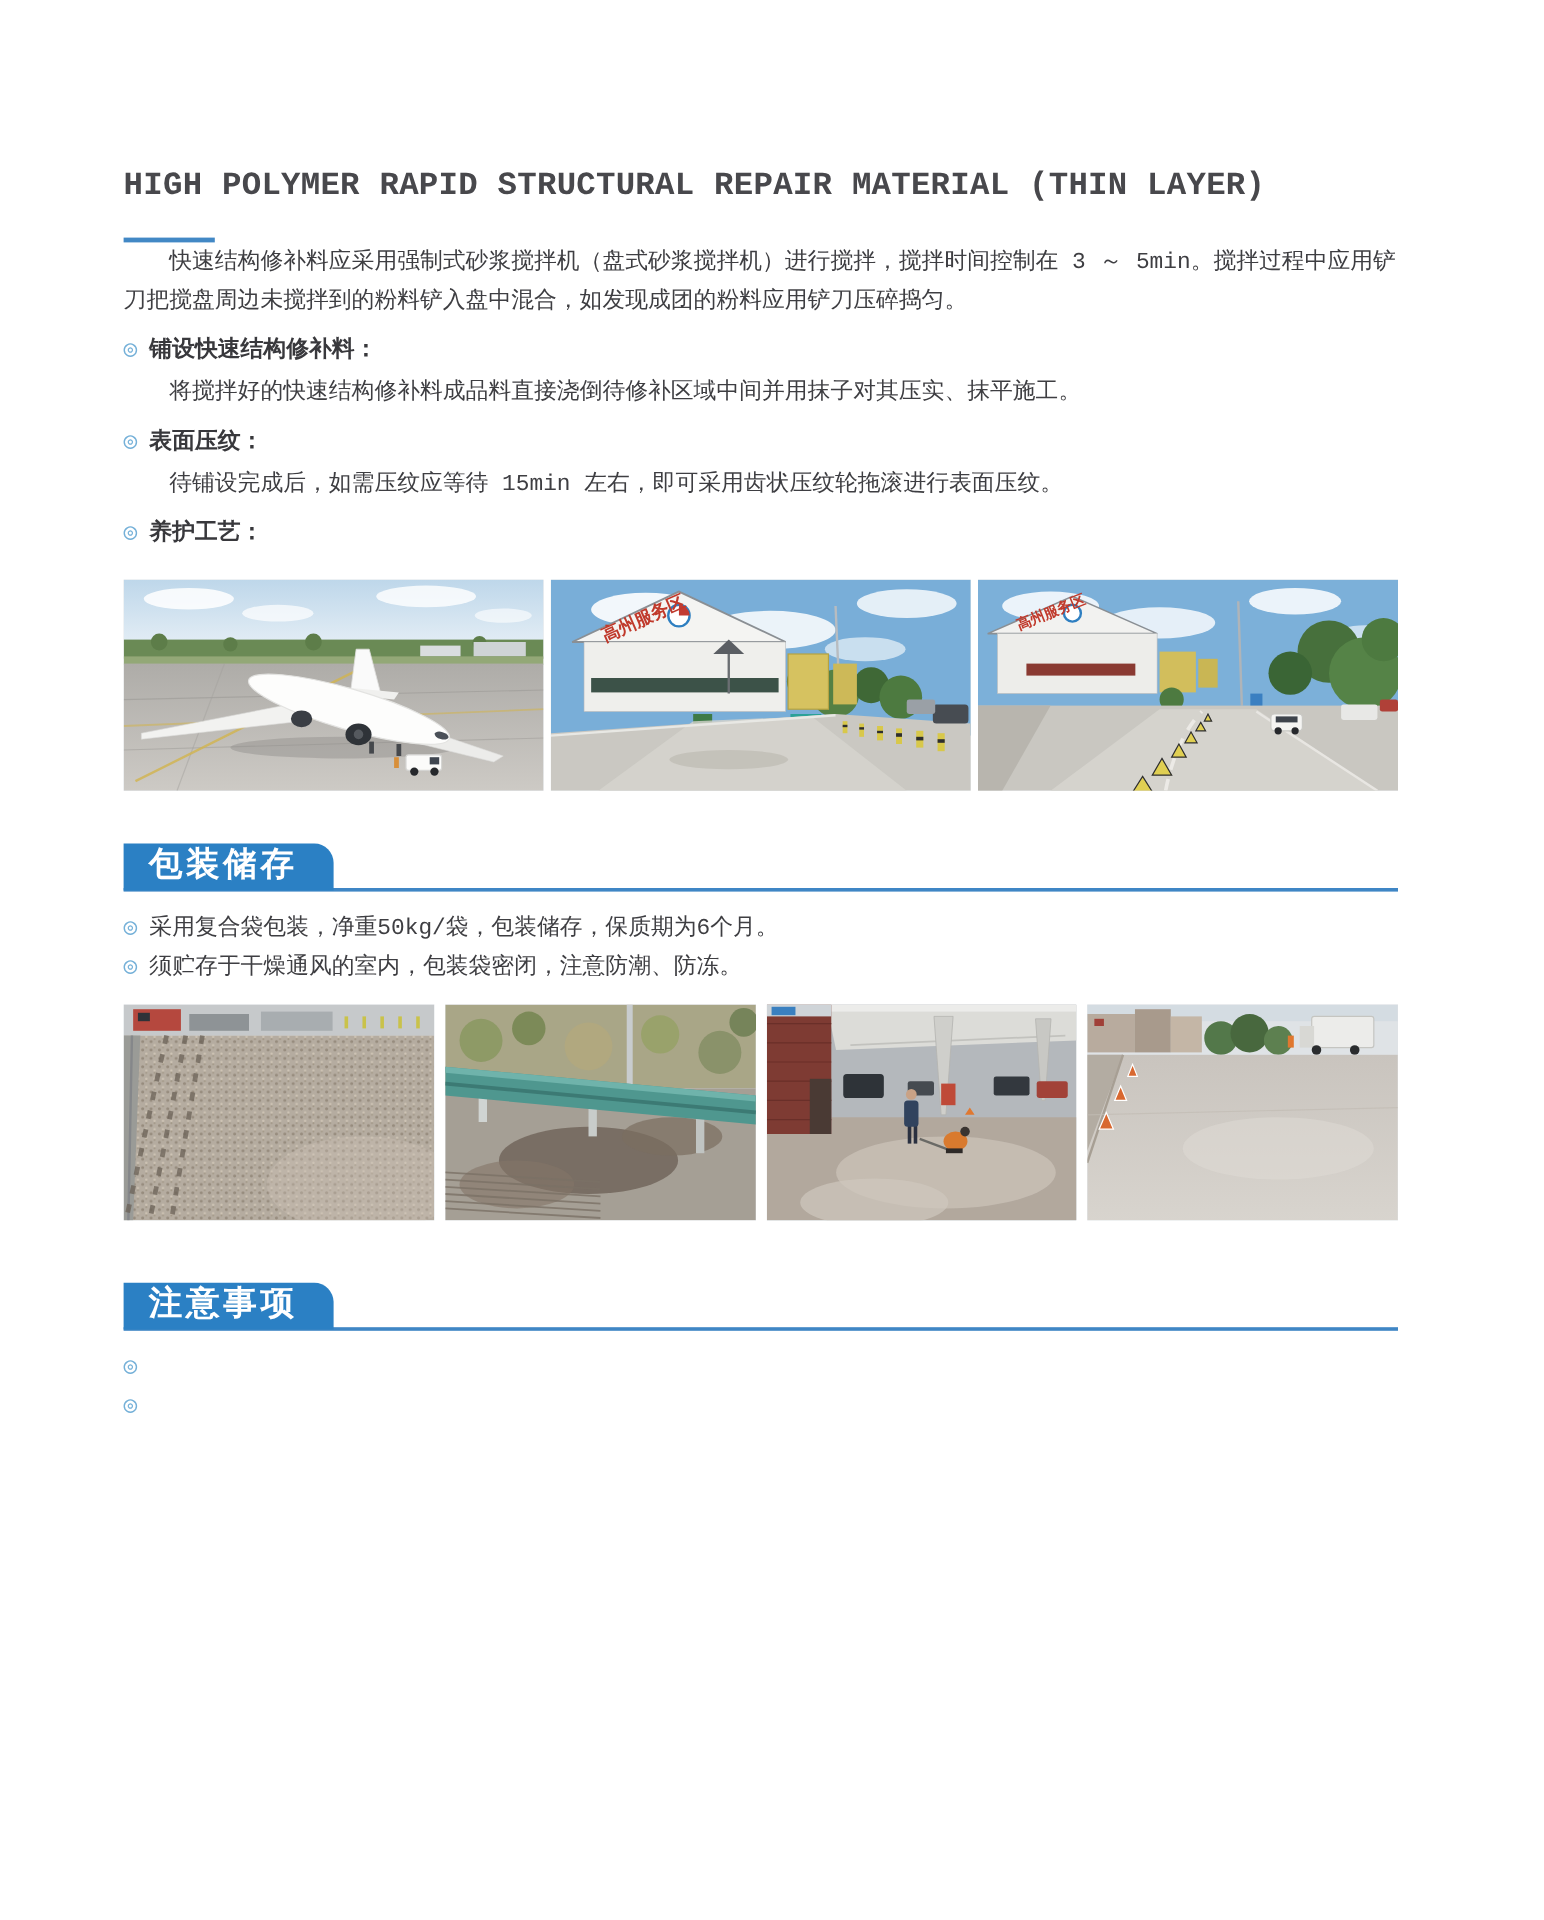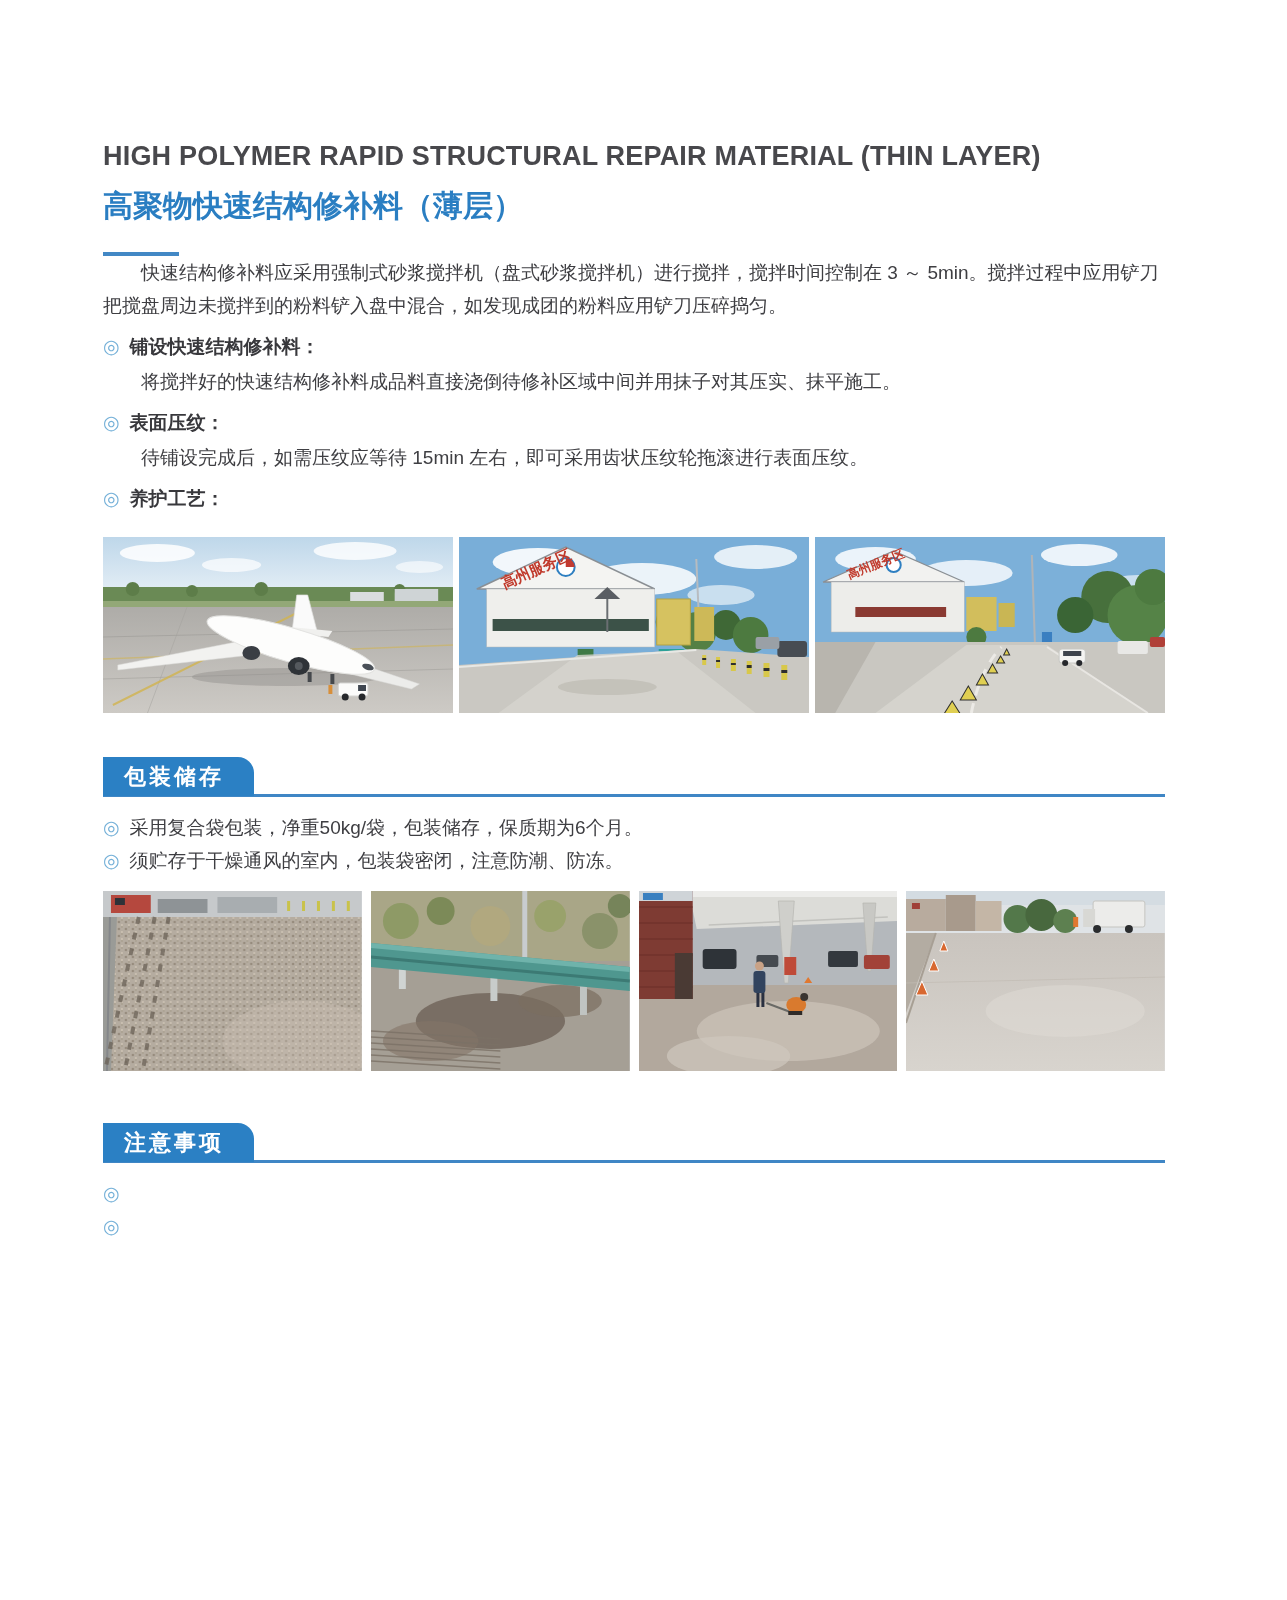--- a/index.html
+++ b/index.html
@@ -1,18 +1,18 @@
 <!DOCTYPE html>
 <html><head>
 <meta charset="utf-8">
 <style>
   html,body{margin:0;padding:0;background:#ffffff;}
   .page{
     position:relative;width:1287px;height:1296px;background:#ffffff;overflow:hidden;
-    font-family:Liberation Sans, sans-serif;color:#3e3e42;
+    font-family:Liberation Mono, monospace;color:#3e3e42;
   }
   .c{width:1062px;margin-left:103px;}
   
   .hdr{padding-top:140px;}
   .title-en{margin:0;font-size:27px;font-weight:700;color:#48484c;letter-spacing:.2px;line-height:32px;}
   .title-zh{margin:14px 0 0;font-size:30px;font-weight:700;color:#2a7ec2;line-height:40px;}
   .title-underline{width:76px;height:4px;background:#4288c5;margin-top:26px;}
   
   .intro{font-size:19px;line-height:33px;}
   .lead{margin:0;text-indent:2em;}
@@ -22,40 +22,39 @@
   
   .photo-row{display:flex;gap:6px;margin-top:22px;}
   .photo-row.row2{gap:9px;margin-top:14px;}
   .photo{flex:1 1 0;height:176px;overflow:hidden;background:#dfe3e6;}
   .photo-row.row2 .photo{height:180px;}
   .photo svg{display:block;width:100%;height:100%;}
   
   .section-head{margin-top:44px;}
   .section-head.second{margin-top:52px;}
   .tab{display:inline-block;position:relative;z-index:1;background:#2b80c4;color:#fff;
-       font-size:22px;font-weight:700;letter-spacing:3px;padding:7px 30px 7px 21px;
+       font-size:28px;font-weight:700;letter-spacing:3px;padding:7px 30px 7px 21px;
        border-radius:0 16px 0 0;line-height:25px;}
   .rule{height:3px;background:#3f86c5;margin-top:-2px;}
   
   .sec-bullets{margin-top:14px;font-size:19px;}
   .sec-bullet{display:flex;align-items:baseline;gap:10px;line-height:33px;}
   
   .wm{position:absolute;pointer-events:none;}
   .wm svg{display:block;}
   .footer-bar{position:absolute;left:255px;top:1592px;width:850px;height:8px;background:#c6c6c8;}
 </style>
 </head>
 <body>
 
 <div class="page">
   <div class="c">
 
     <header class="hdr">
       <h1 class="title-en">HIGH POLYMER RAPID STRUCTURAL REPAIR MATERIAL (THIN LAYER)</h1>
-      <h2 class="title-zh">高聚物快速结构修补料（薄层）</h2>
       <div class="title-underline"></div>
     </header>
 
     <section class="intro">
       <p class="lead">快速结构修补料应采用强制式砂浆搅拌机（盘式砂浆搅拌机）进行搅拌，搅拌时间控制在 3 ～ 5min。搅拌过程中应用铲刀把搅盘周边未搅拌到的粉料铲入盘中混合，如发现成团的粉料应用铲刀压碎捣匀。</p>
 
       <div class="b-head">
         <span class="marker">◎</span>
         <span>铺设快速结构修补料：</span>
       </div>

